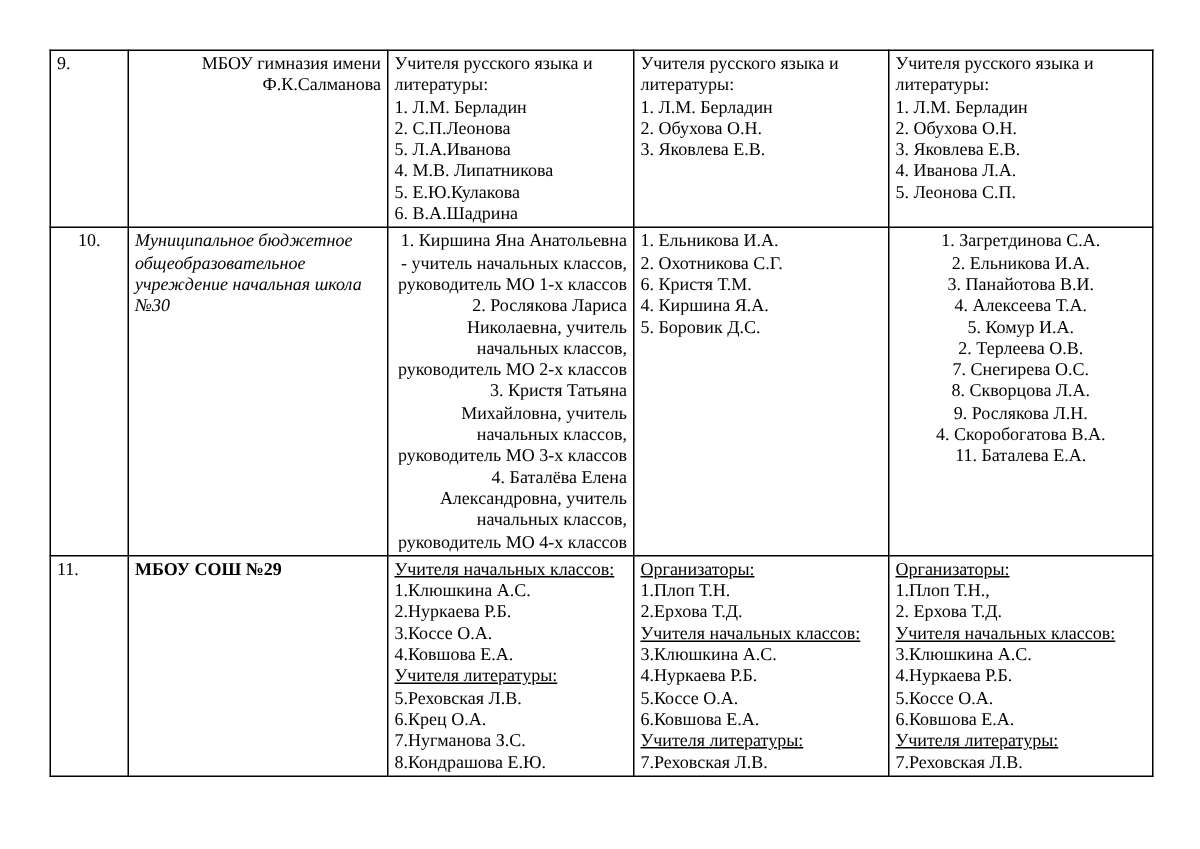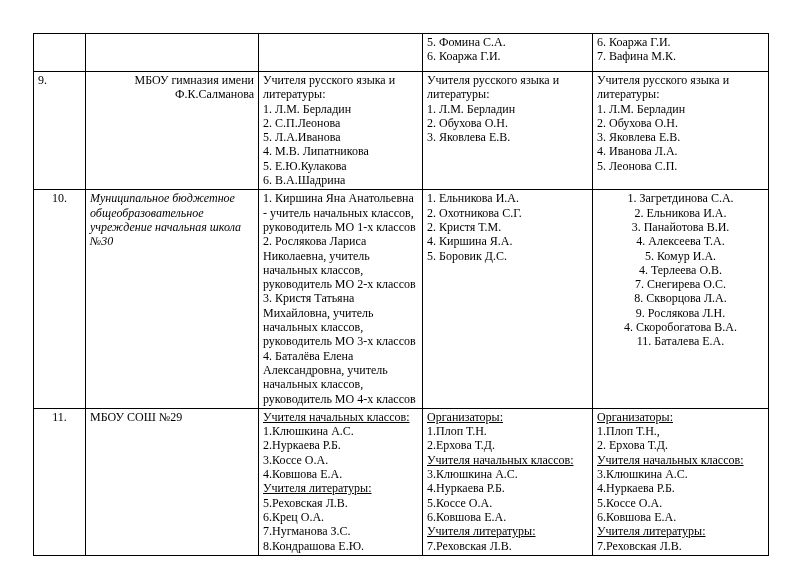--- a/index.html
+++ b/index.html
@@ -34,33 +34,20 @@
   <table class="doc-table">
     <colgroup>
         <col style="width: 52px;">
         <col style="width: 173px;">
         <col style="width: 164px;">
         <col style="width: 170px;">
         <col style="width: 176px;">
       </colgroup>
     <tbody>
         <tr>
-          <td style="height: 38px;"></td>
-          <td style="height: 38px;"></td>
-          <td style="height: 38px;"></td>
-          <td style="height: 38px;">
-            <div>5. Фомина С.А.</div>
-            <div>6. Коаржа Г.И.</div>
-          </td>
-          <td style="height: 38px;">
-            <div>6. Коаржа Г.И.</div>
-            <div>7. Вафина М.К.</div>
-          </td>
-        </tr>
-        <tr>
           <td style="height: 115px;">
             <div>9.</div>
           </td>
           <td style="height: 115px; text-align: right;">
             <div>МБОУ гимназия имени Ф.К.Салманова</div>
           </td>
           <td style="height: 115px;">
             <div>Учителя русского языка и литературы:</div>
             <div>1. Л.М. Берладин</div>
             <div>2. С.П.Леонова</div>
@@ -84,52 +71,52 @@
             <div>5. Леонова С.П.</div>
           </td>
         </tr>
         <tr>
           <td style="height: 199px; text-align: center;">
             <div>10.</div>
           </td>
           <td style="height: 199px; font-style: italic;">
             <div>Муниципальное бюджетное общеобразовательное учреждение начальная школа №30</div>
           </td>
-          <td style="height: 199px;">
+          <td style="height: 199px; text-align: right;">
             <div>1. Киршина Яна Анатольевна - учитель начальных классов, руководитель МО 1-х классов</div>
             <div>2. Рослякова Лариса Николаевна, учитель начальных классов, руководитель МО 2-х классов</div>
             <div>3. Кристя Татьяна Михайловна, учитель начальных классов, руководитель МО 3-х классов</div>
             <div>4. Баталёва Елена Александровна, учитель начальных классов, руководитель МО 4-х классов</div>
           </td>
           <td style="height: 199px;">
             <div>1. Ельникова И.А.</div>
             <div>2. Охотникова С.Г.</div>
-            <div>2. Кристя Т.М.</div>
+            <div>6. Кристя Т.М.</div>
             <div>4. Киршина Я.А.</div>
             <div>5. Боровик Д.С.</div>
           </td>
           <td style="height: 199px; text-align: center;">
             <div>1. Загретдинова С.А.</div>
             <div>2. Ельникова И.А.</div>
             <div>3. Панайотова В.И.</div>
             <div>4. Алексеева Т.А.</div>
             <div>5. Комур И.А.</div>
-            <div>4. Терлеева О.В.</div>
+            <div>2. Терлеева О.В.</div>
             <div>7. Снегирева О.С.</div>
             <div>8. Скворцова Л.А.</div>
             <div>9. Рослякова Л.Н.</div>
             <div>4. Скоробогатова В.А.</div>
             <div>11. Баталева Е.А.</div>
           </td>
         </tr>
         <tr>
-          <td style="height: 140px; text-align: center;">
+          <td style="height: 140px;">
             <div>11.</div>
           </td>
-          <td style="height: 140px;">
+          <td style="height: 140px; font-weight: bold;">
             <div>МБОУ СОШ №29</div>
           </td>
           <td style="height: 140px;">
             <div class="u">Учителя начальных классов:</div>
             <div>1.Клюшкина А.С.</div>
             <div>2.Нуркаева Р.Б.</div>
             <div>3.Коссе О.А.</div>
             <div>4.Ковшова Е.А.</div>
             <div class="u">Учителя литературы:</div>
             <div>5.Реховская Л.В.</div>

